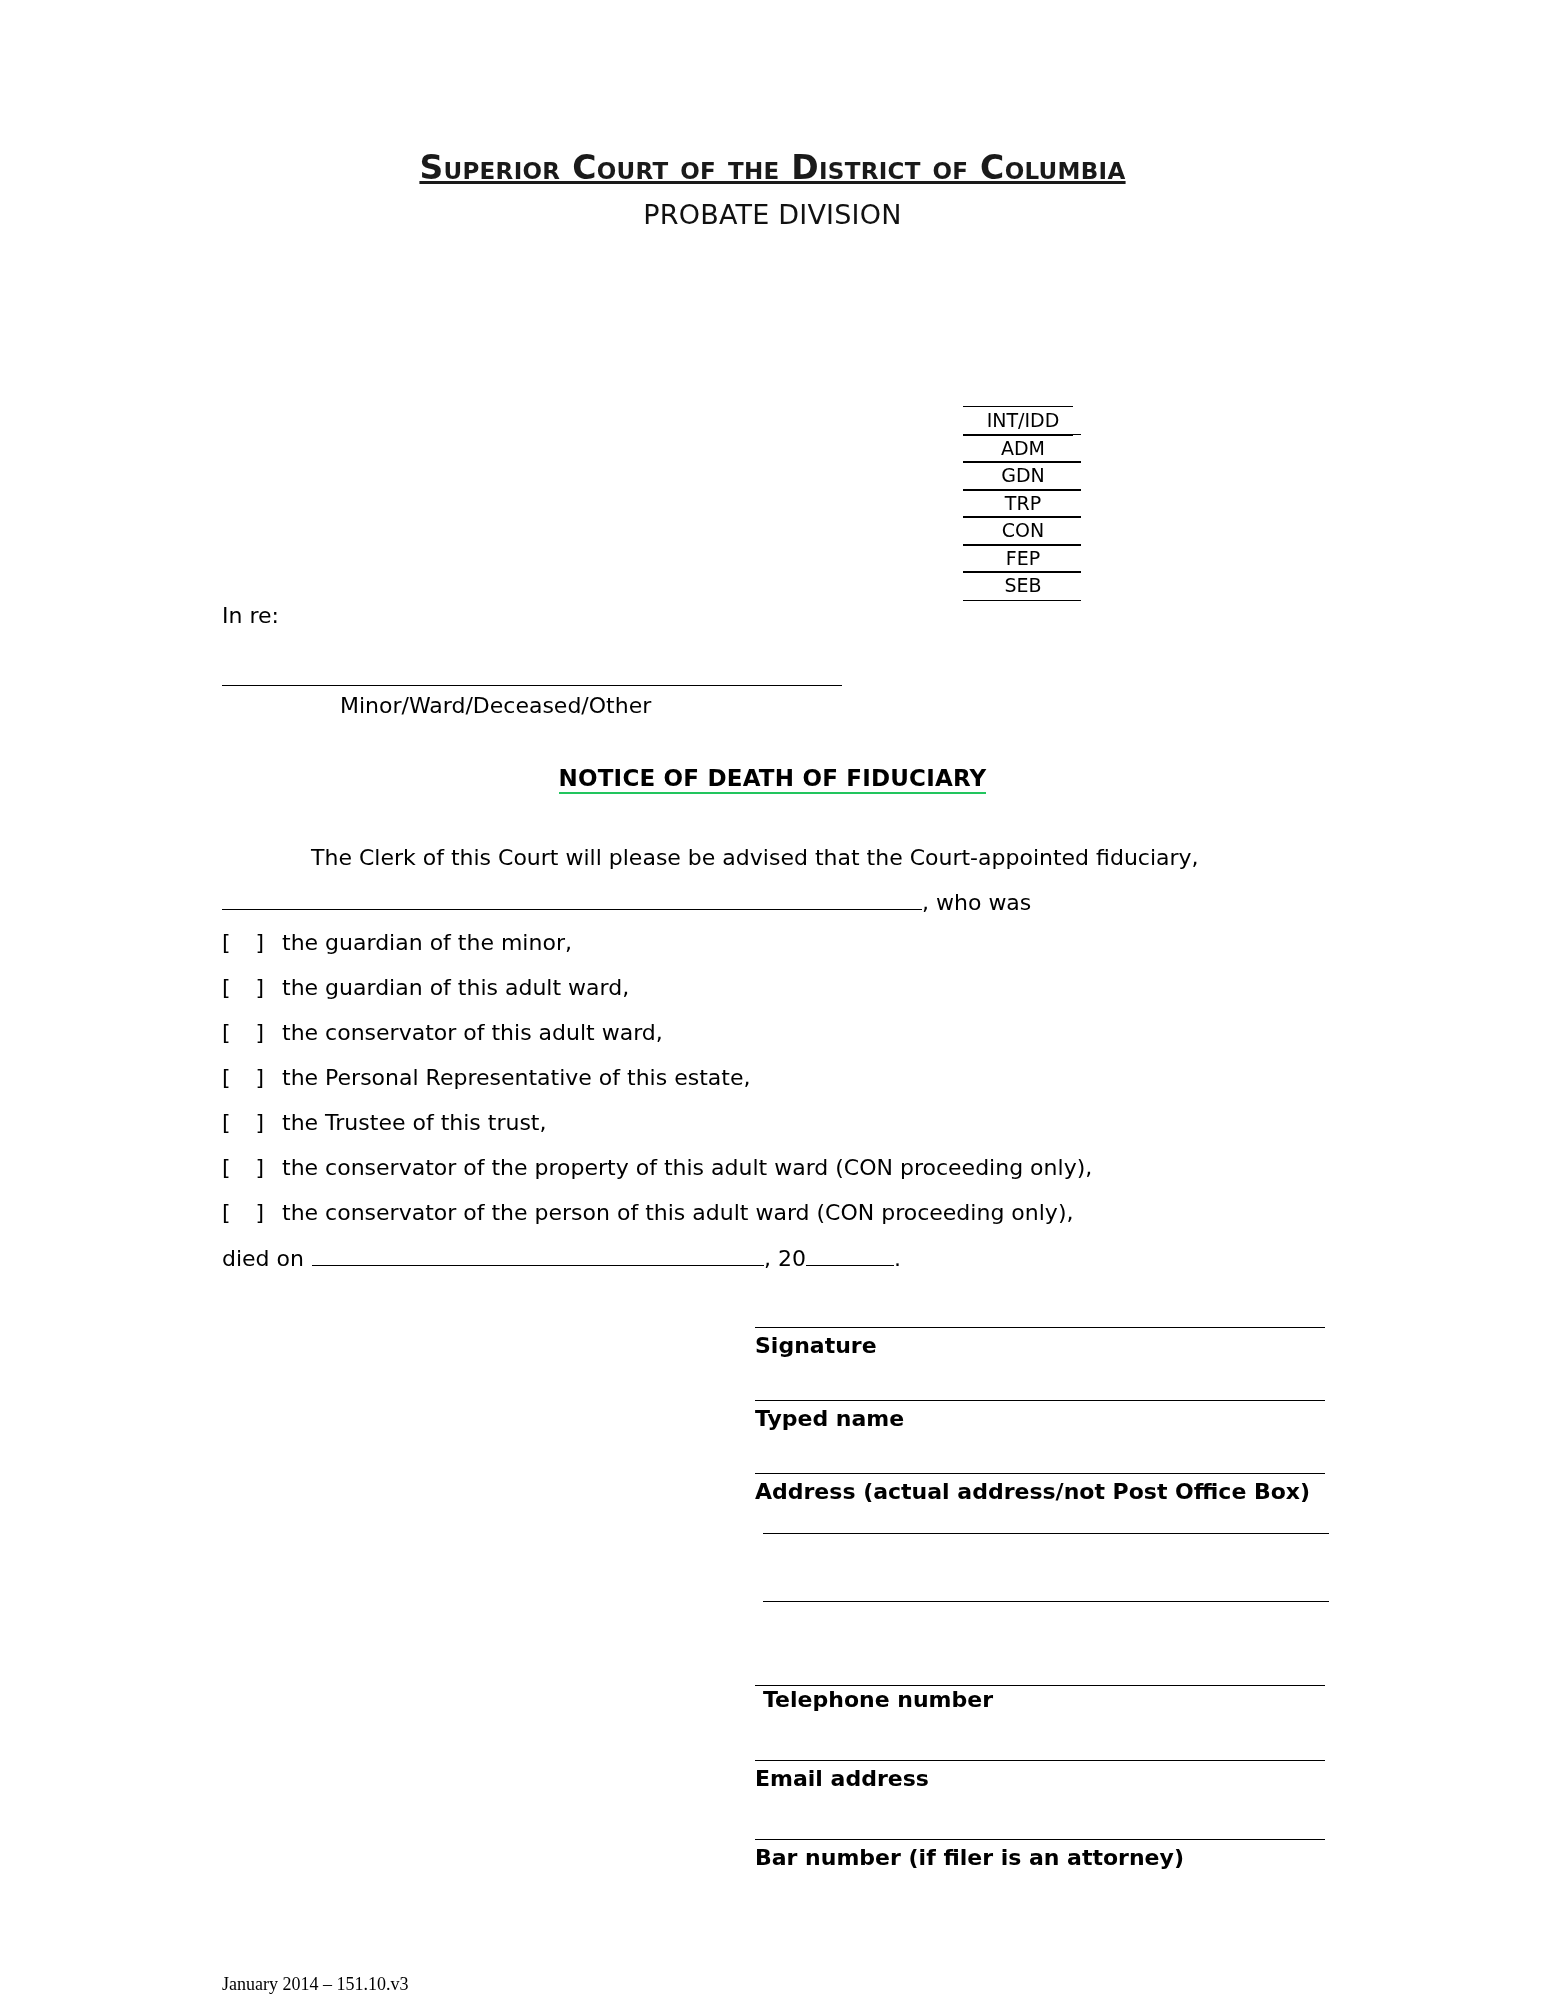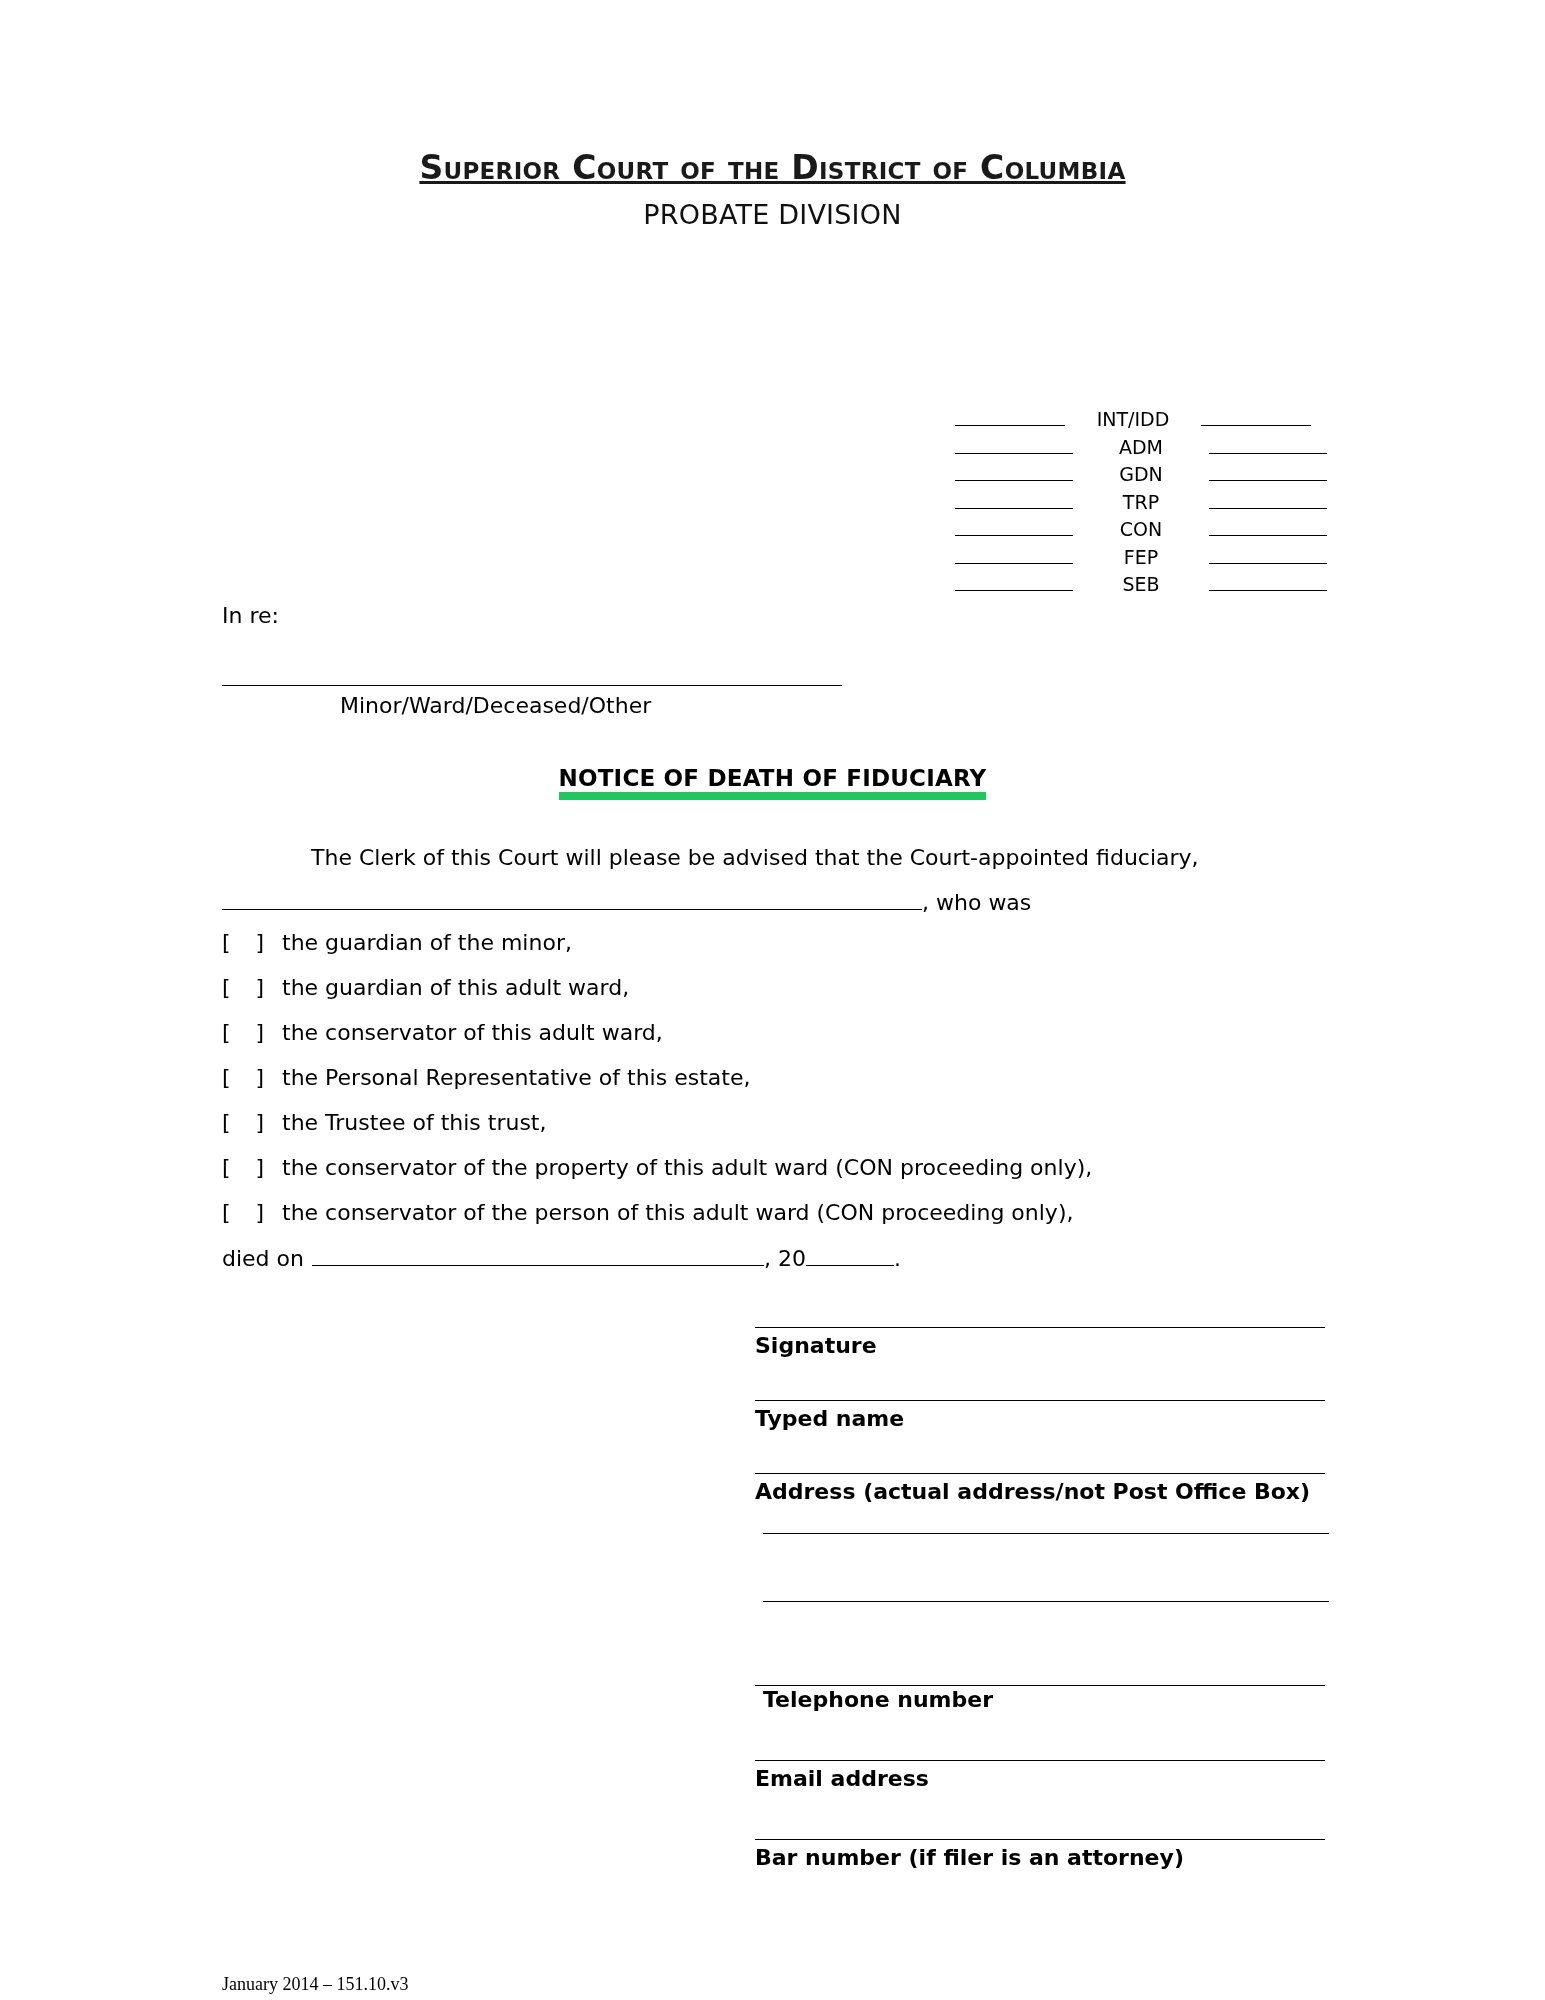--- a/index.html
+++ b/index.html
@@ -48,20 +48,21 @@
     left: 955px;
     width: 380px;
     font-size: 19px;
     line-height: 27.5px;
   }
   .code-row {
     display: flex;
     align-items: baseline;
     justify-content: flex-start;
     height: 27.5px;
+    flex-direction: column;
   }
   .code-row .lead {
     width: 118px;
     border-bottom: 1.5px solid #000;
     height: 17px;
     margin-right: 8px;
   }
   .code-row .clabel {
     width: 120px;
     text-align: center;
@@ -102,21 +103,21 @@
     position: absolute;
     top: 617px;
     left: 0;
     width: 100%;
     text-align: center;
     font-size: 23px;
     font-weight: bold;
     letter-spacing: 0.2px;
   }
   .doc-title span {
-    border-bottom: 8px solid #22c55e;
+    border-bottom: 2px solid #22c55e;
     padding-bottom: 1px;
   }
 
   
   .para1 {
     position: absolute;
     top: 697px;
     left: 311px;
     font-size: 22px;
     white-space: nowrap;

